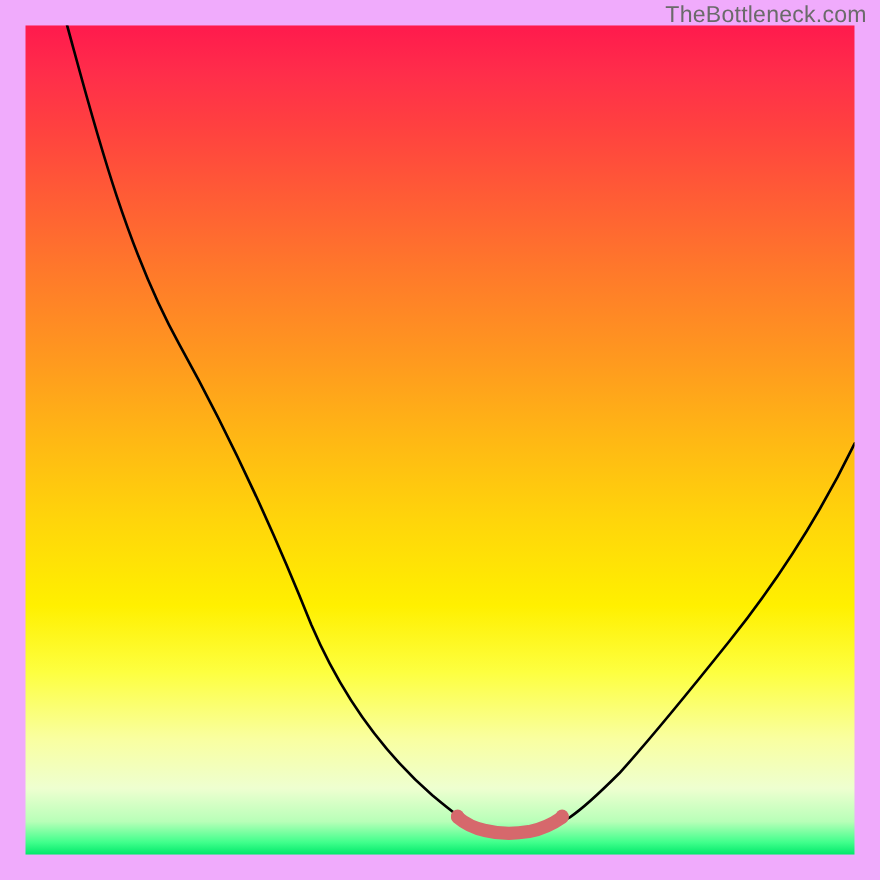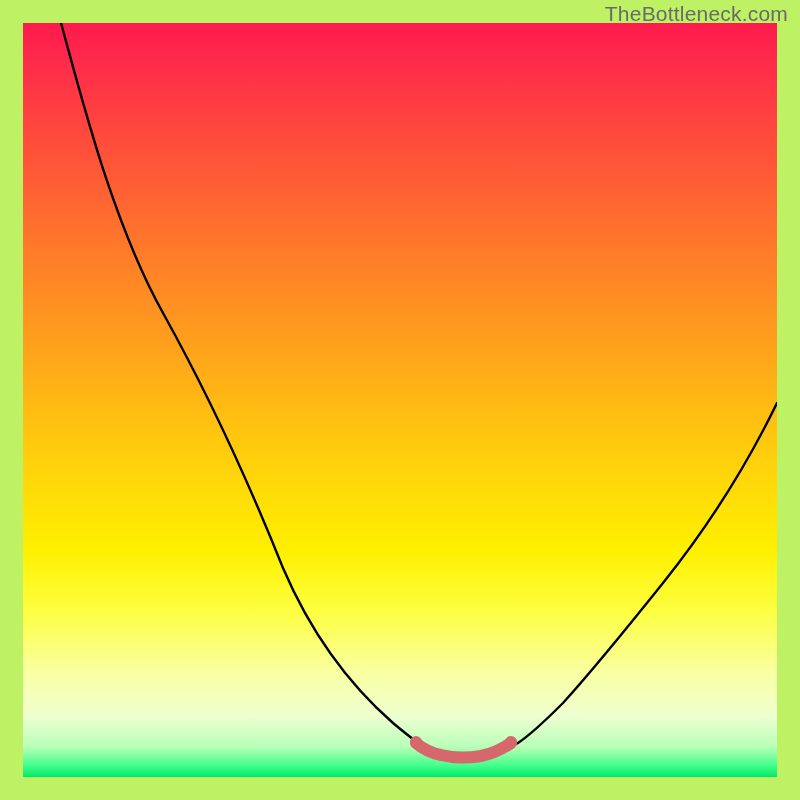--- a/index.html
+++ b/index.html
@@ -10,21 +10,21 @@
     background: #000;
     overflow: hidden;
     font-family: Arial, Helvetica, sans-serif;
   }
   .frame {
     position: absolute;
     top: 0;
     left: 0;
     width: 800px;
     height: 800px;
-    background: #bef264;
+    background: #f0abfc;
   }
   .plot {
     position: absolute;
     left: 23px;
     top: 23px;
     width: 754px;
     height: 754px;
     overflow: hidden;
   }
   .gradient {

